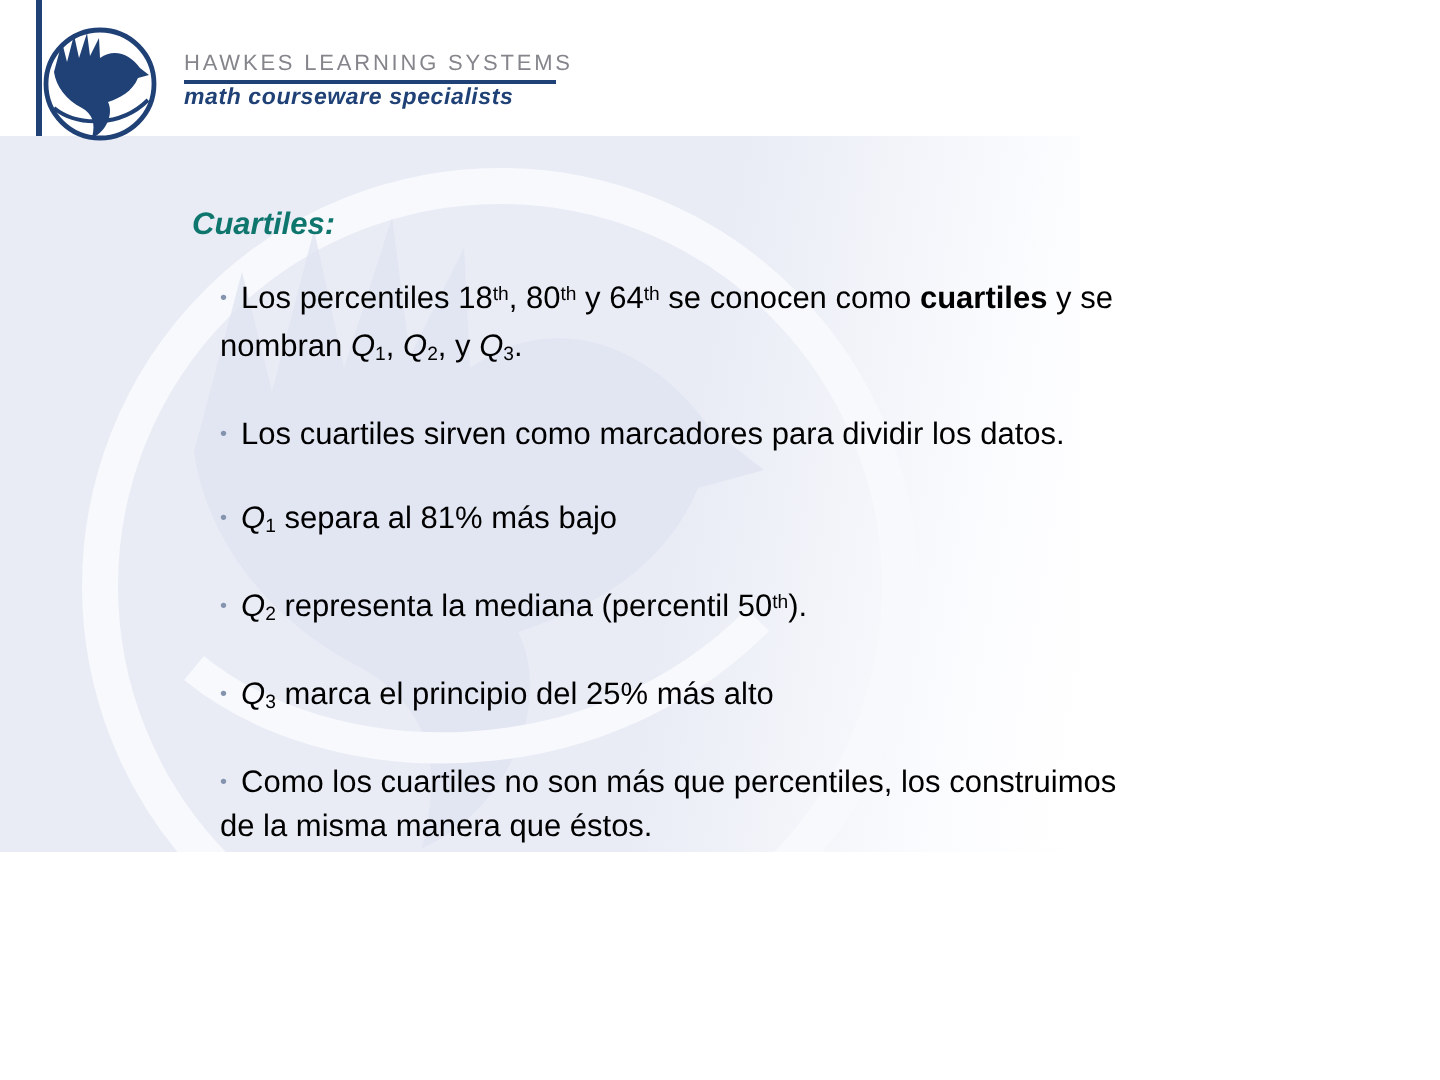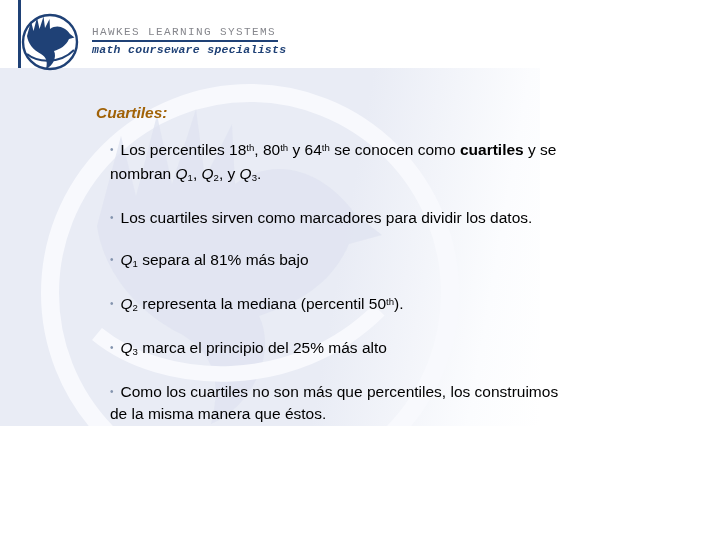--- a/index.html
+++ b/index.html
@@ -10,33 +10,33 @@
   
   .watermark{
     position:absolute;left:0;top:68px;width:540px;height:358px;overflow:hidden;
     background:linear-gradient(100deg,#e9ecf5 0%,#e9ecf5 62%,#fbfcfe 88%,#ffffff 100%);
   }
   .watermark svg{position:absolute;left:0;top:0;}
   
   .header-band{position:absolute;left:0;top:0;width:720px;height:68px;background:#ffffff;}
   .accent-bar{position:absolute;left:18px;top:0;width:3px;height:68px;background:#1f4176;}
   .logo-wrap{position:absolute;left:20px;top:6px;width:60px;height:70px;z-index:5;}
-  .brand-block{position:absolute;left:92px;top:26px;font-family:Liberation Mono, monospace;}
+  .brand-block{position:absolute;left:92px;top:26px;}
   .company{font-size:11px;letter-spacing:1.4px;color:#85868c;white-space:nowrap;}
   .brand-underline{width:186px;height:2px;background:#1f4176;margin-top:2px;}
   .tagline{font-size:11.5px;font-weight:bold;font-style:italic;color:#1f4176;
            letter-spacing:.3px;margin-top:1px;white-space:nowrap;}
   .right-block{position:absolute;left:457px;top:19px;}
   .course-title{font-size:11.5px;color:#47474f;white-space:nowrap;}
   .section-title{font-size:11.5px;font-weight:bold;font-style:italic;color:#1b4a61;
                  margin-top:7px;white-space:nowrap;}
   
   .slide-body{position:absolute;left:0;top:68px;width:720px;height:472px;}
   .slide-heading{margin:35px 0 0 96px;font-size:15.5px;line-height:20px;
-                 font-weight:bold;font-style:italic;color:#a16207;}
+                 font-weight:bold;font-style:italic;color:#0f766e;}
   .bullet-item{margin:20px 0 0 110px;width:560px;font-size:15.5px;line-height:22px;}
   .bullet-item:first-of-type{margin-top:16px;}
   .bullet-dot{font-size:10px;color:#8494ae;margin-right:7px;vertical-align:2px;}
   .bullet-text{white-space:pre-wrap;}
   .seg-n{font-style:normal;}
   .seg-b{font-weight:bold;}
   .seg-i{font-style:italic;}
   .seg-sup{font-size:.62em;position:relative;top:-.45em;}
   .seg-sub{font-size:.62em;position:relative;top:.25em;}
 </style>

